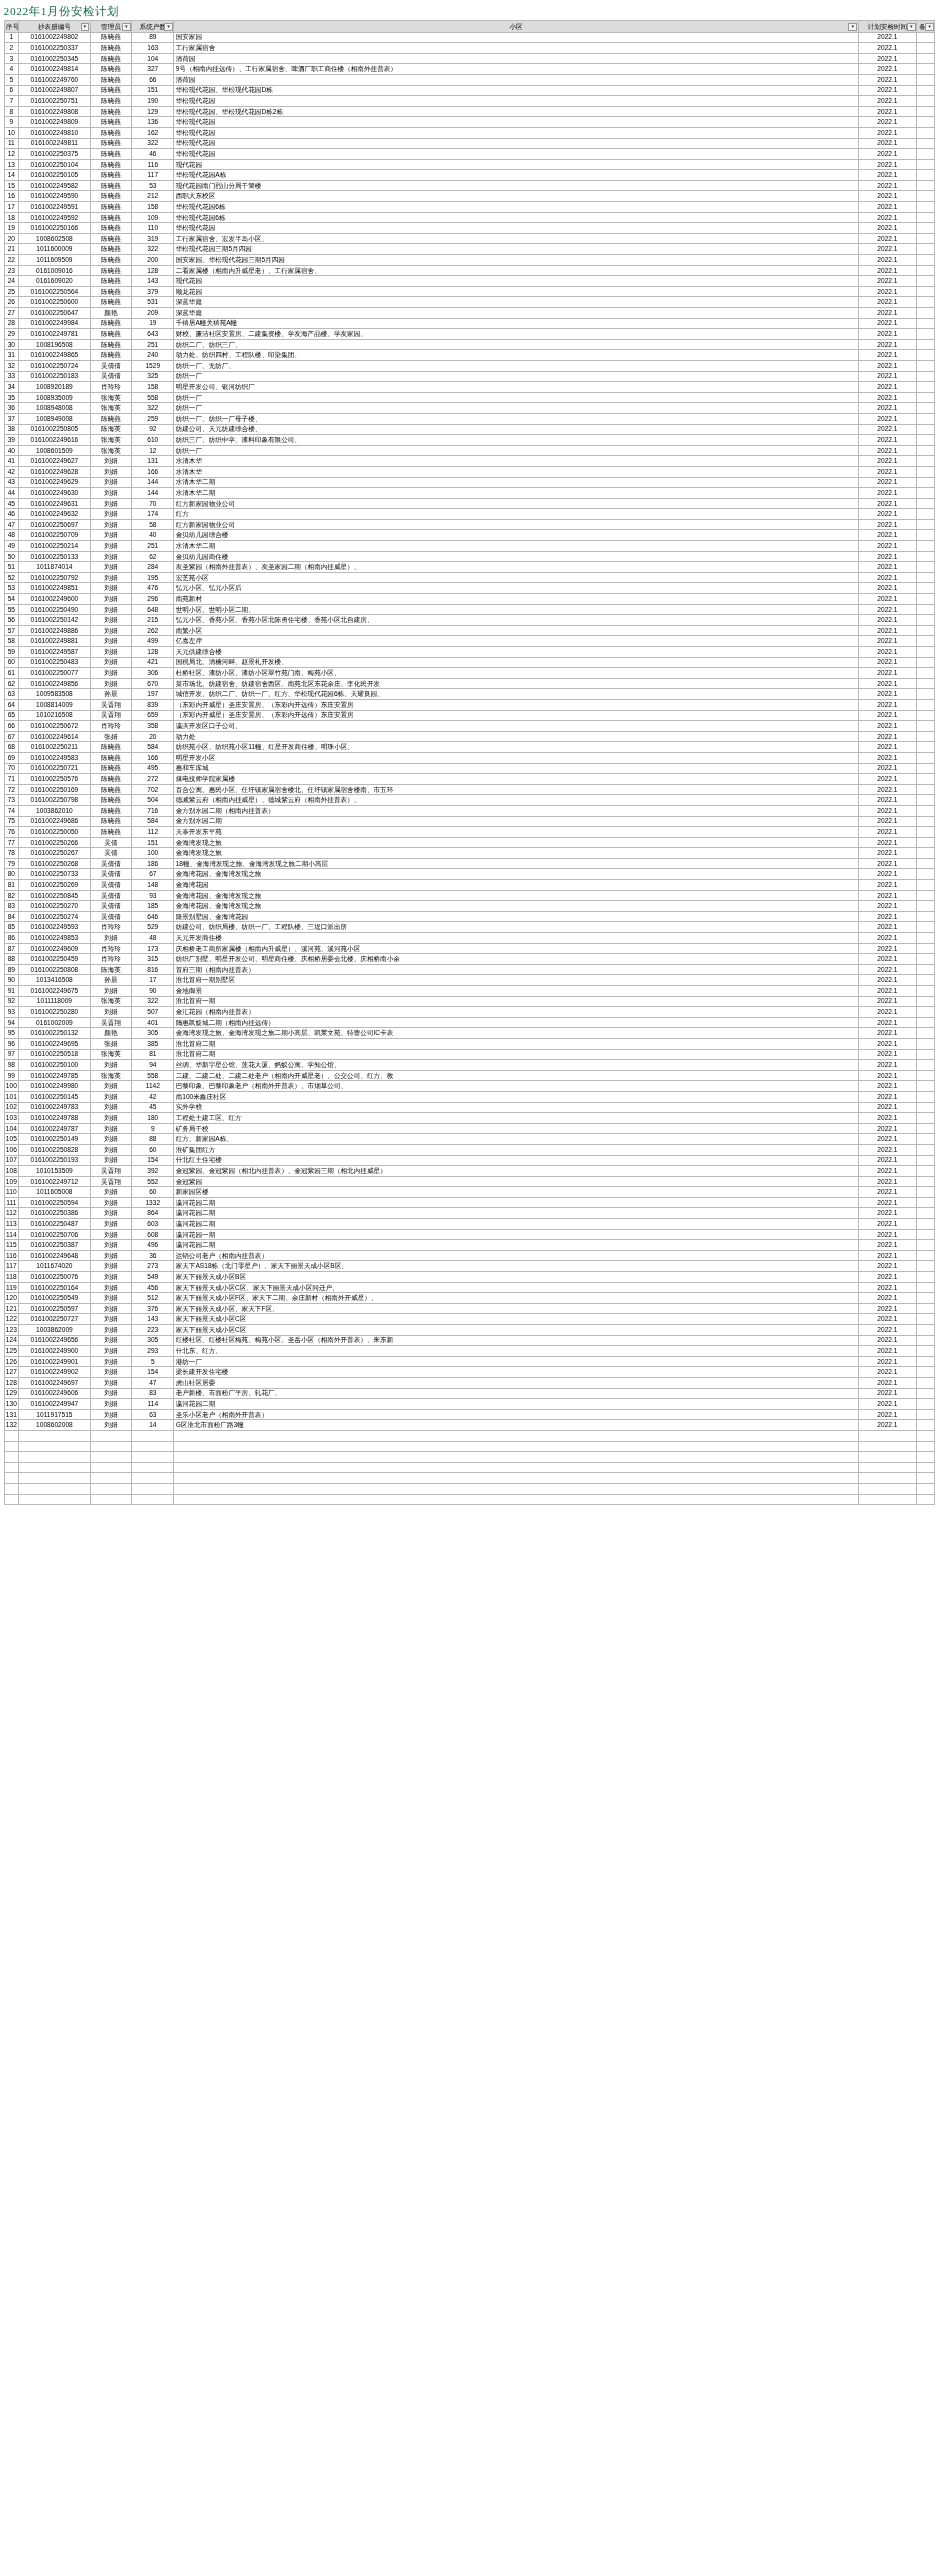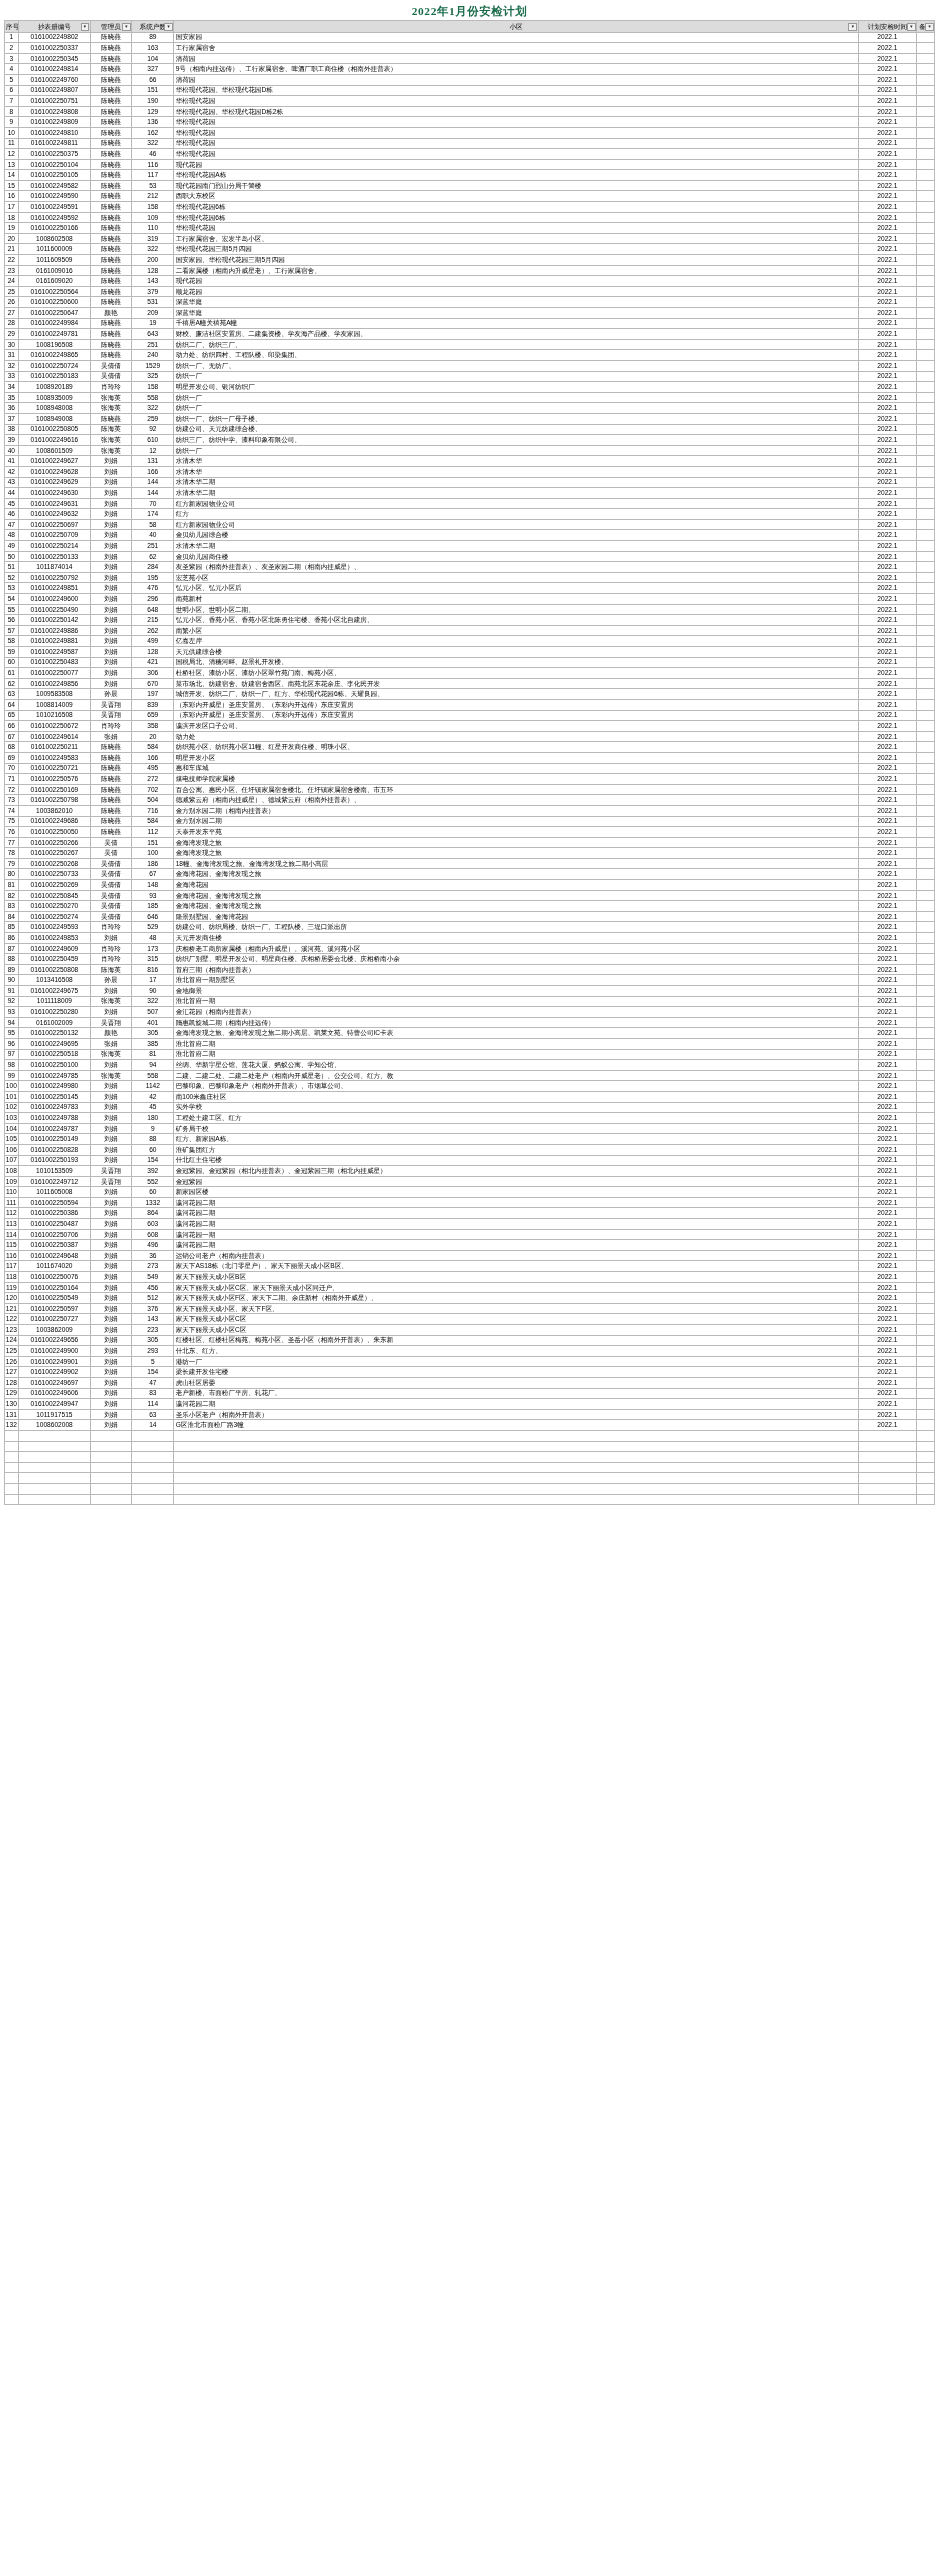--- a/index.html
+++ b/index.html
@@ -1,19 +1,19 @@
 <!DOCTYPE html>
 <html style="font-size:9.6px"><head>
 <meta charset="utf-8">
 <style>
   html,body{margin:0;padding:0;background:#ffffff;}
   body{font-family:"Liberation Sans","DejaVu Sans",sans-serif;}
   .page{width:939px;box-sizing:border-box;padding:2.4px 3.6px 0 3.6px;}
   .doc-title{
-    text-align:center;font-size:11.4px;font-weight:bold;color:#1a6b4a;
+    font-size:11.4px;font-weight:normal;color:#1a6b4a;
     letter-spacing:0.6px;margin:1.2px 0 1.8px 0;font-family:"Liberation Serif","DejaVu Serif",serif;
   }
   table{border-collapse:collapse;width:100%;table-layout:fixed;}
   th,td{
     border:0.6px solid #b9b9b9;
     font-size:6.6px;
     line-height:7.8px;
     height:9.6px;
     padding:0 1.2px;
     overflow:hidden;

